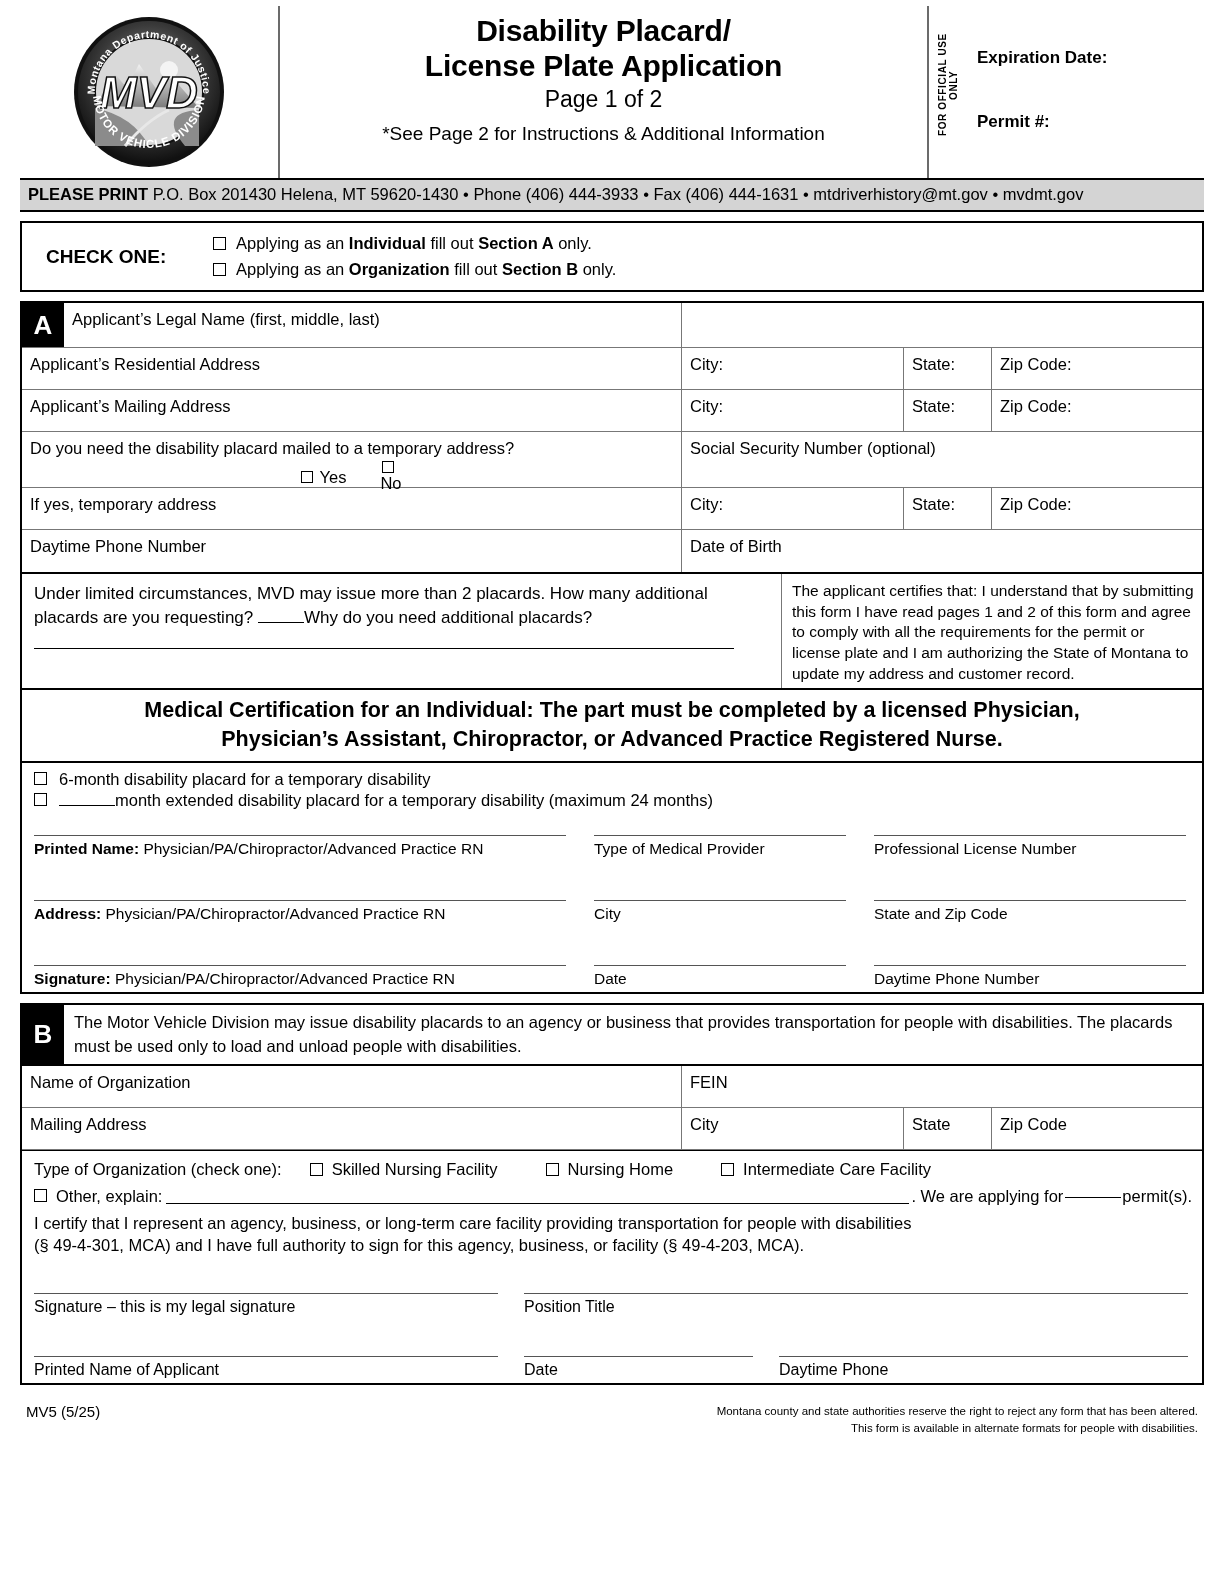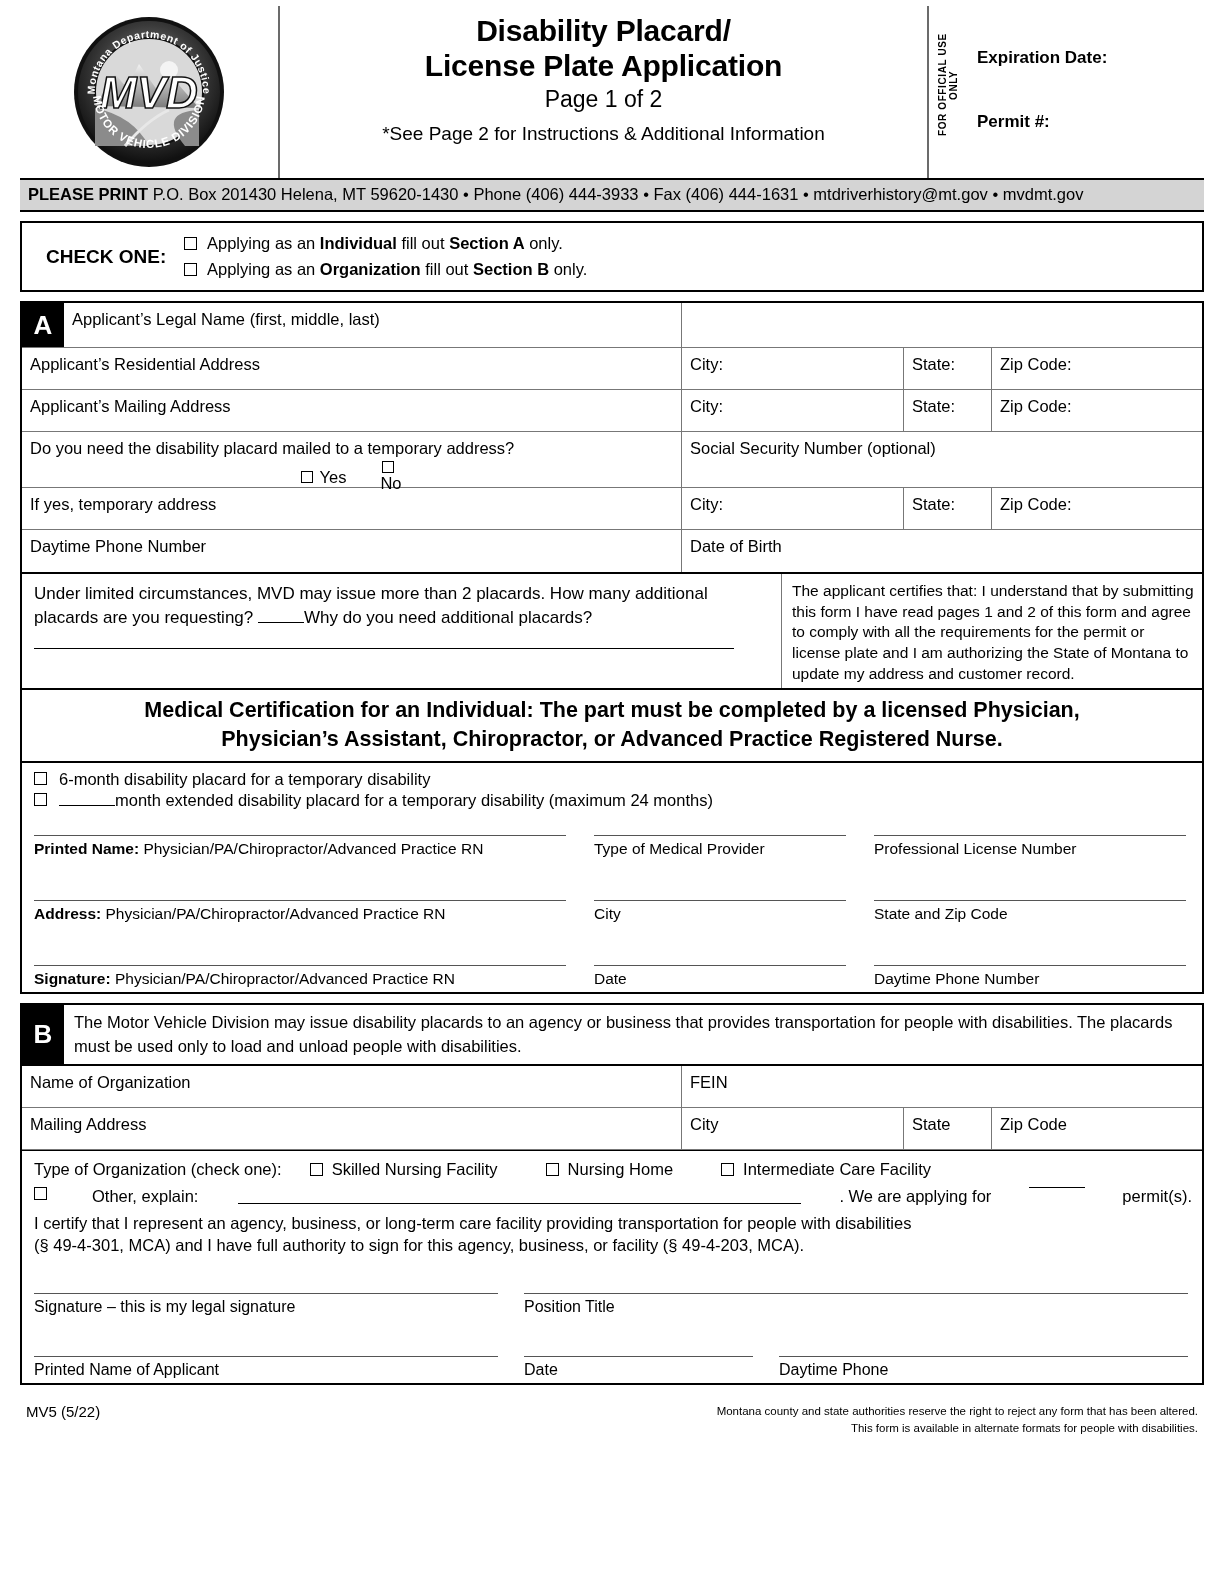--- a/index.html
+++ b/index.html
@@ -54,21 +54,21 @@
   .cell-city { flex:0 0 222px; border-right:1.2px solid #777; }
   .cell-state { flex:0 0 88px; border-right:1.2px solid #777; }
   .cell-zip { flex:1; }
   .cell-wide { flex:1; }
   .h50 { height:42px; }
 
   
   .checkone { display:flex; align-items:center; padding:8px 10px; }
   .checkone-label { font-size:19px; font-weight:bold; width:152px; padding-left:14px; }
   .checkone-items { font-size:16.5px; line-height:1.55; }
-  .checkone-items div { display:flex; align-items:center; }
+  .checkone-items div { display:flex; align-items:center;margin-left:29px; }
   .cb {
     display:inline-block; width:13px; height:13px;
     border:1.6px solid #000; margin-right:10px; flex:0 0 auto;
     background:#fff;
   }
   .cb-sm { width:12px; height:12px; border-width:1.4px; }
 
   
   .sec-letter {
     background:#000; color:#fff; font-size:26px; font-weight:bold;
@@ -113,21 +113,21 @@
   
   .secb-head { display:flex; border-bottom:2.5px solid #000; }
   .secb-head .sec-letter { min-height:56px; }
   .secb-head .txt { padding:6px 10px 5px 10px; font-size:16.5px; line-height:1.45; }
 
   .orgtype { padding:9px 10px 4px 12px; font-size:16.5px; display:flex; align-items:center; }
   .orgtype .opt { display:flex; align-items:center; margin-right:0; }
   .orgtype .cb { margin-right:9px; }
   .sp1 { width:28px; } .sp2 { width:48px; } .sp3 { width:48px; }
 
-  .otherline { display:flex; align-items:flex-start; padding:4px 10px 0 12px; font-size:16.5px;gap:36px; }
+  .otherline { display:flex; align-items:center; padding:4px 10px 0 12px; font-size:16.5px; }
   .otherline .cb { margin-right:9px; margin-bottom:3px; }
   .flexline { flex:1; border-bottom:1.4px solid #000; margin:0 2px 3px 4px; height:17px; }
   .smallline { display:inline-block; width:56px; border-bottom:1.4px solid #000; margin:0 1px -2px 2px; }
 
   .certify { padding:5px 10px 10px 12px; font-size:16.5px; line-height:1.38; }
 
   .sig-b { padding:26px 10px 0 12px; }
   .sig-b-row { display:flex; margin-bottom:40px; }
   .b-c1 { flex:0 0 490px; padding-right:26px; }
   .b-c2 { flex:0 0 255px; padding-right:26px; }
@@ -465,20 +465,20 @@
           <div class="b-c3">
             <div class="line"></div>
             <div class="lbl">Daytime Phone</div>
           </div>
         </div>
       </div>
     </div>
   </div>
 
   <div class="footer">
-    <div class="footer-left">MV5 (5/22)</div>
+    <div class="footer-left">MV5 (5/25)</div>
     <div class="footer-right">
       <div>Montana county and state authorities reserve the right to reject any form that has been altered.</div>
       <div>This form is available in alternate formats for people with disabilities.</div>
     </div>
   </div>
 
 </div>
 
 </body></html>

